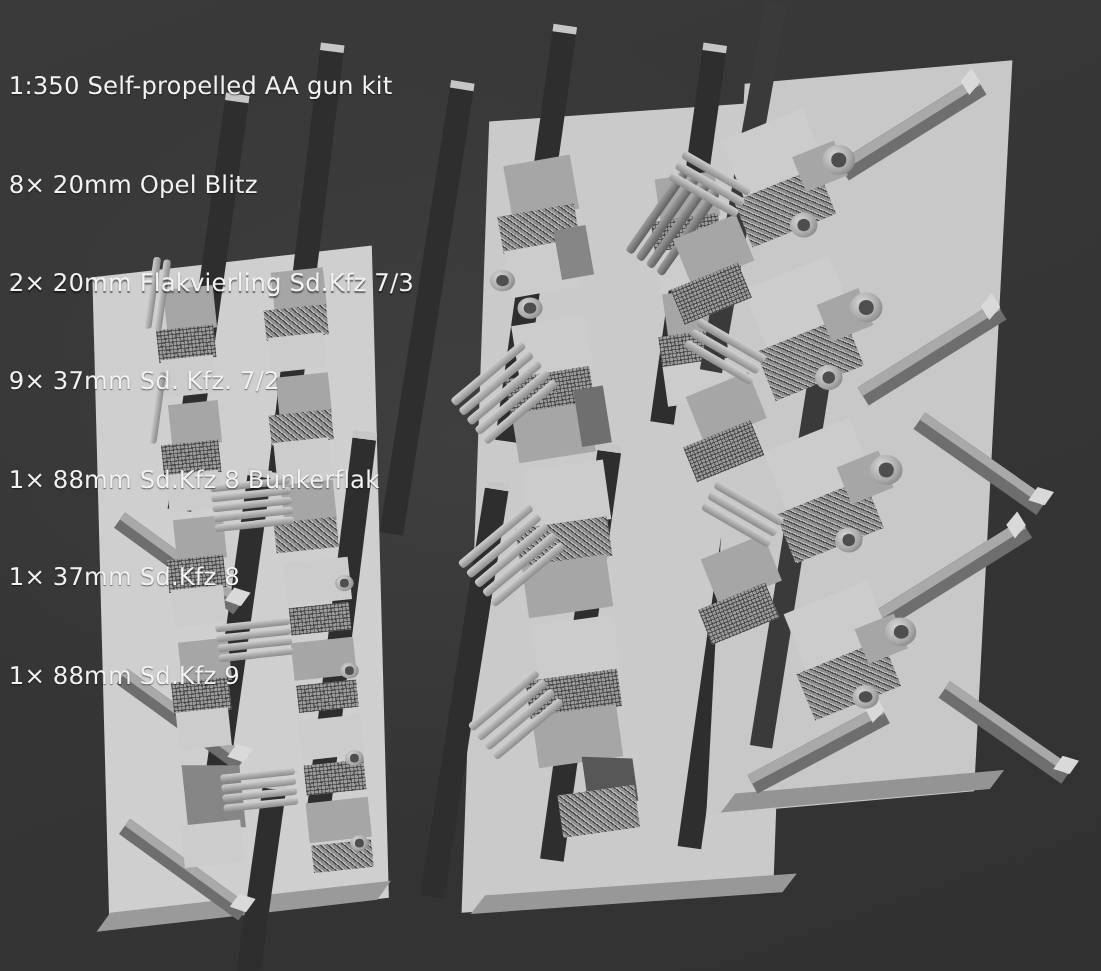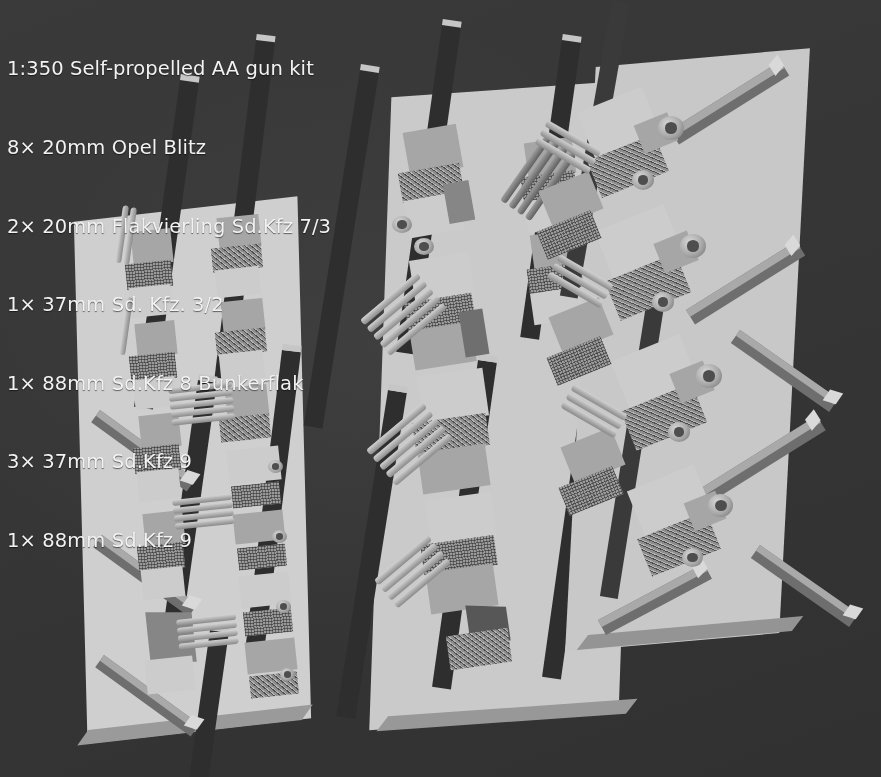--- a/index.html
+++ b/index.html
@@ -417,20 +417,20 @@
     </div>
 
     <div class="tab" style="left:740px; top:330px; width:120px; height:16px; transform:rotate(35deg);"></div>
     <div class="tab" style="left:760px; top:545px; width:120px; height:16px; transform:rotate(35deg);"></div>
   </div>
 
   <div id="kit-list">
     <span class="line title">1:350 Self-propelled AA gun kit</span>
     <span class="line">8× 20mm Opel Blitz</span>
     <span class="line">2× 20mm Flakvierling Sd.Kfz 7/3</span>
-    <span class="line">1× 37mm Sd. Kfz. 3/2</span>
+    <span class="line">9× 37mm Sd. Kfz. 7/2</span>
     <span class="line">1× 88mm Sd.Kfz 8 Bunkerflak</span>
-    <span class="line">3× 37mm Sd.Kfz 9</span>
+    <span class="line">1× 37mm Sd.Kfz 8</span>
     <span class="line">1× 88mm Sd.Kfz 9</span>
     
   </div>
 
 </div>
 
 </body></html>

